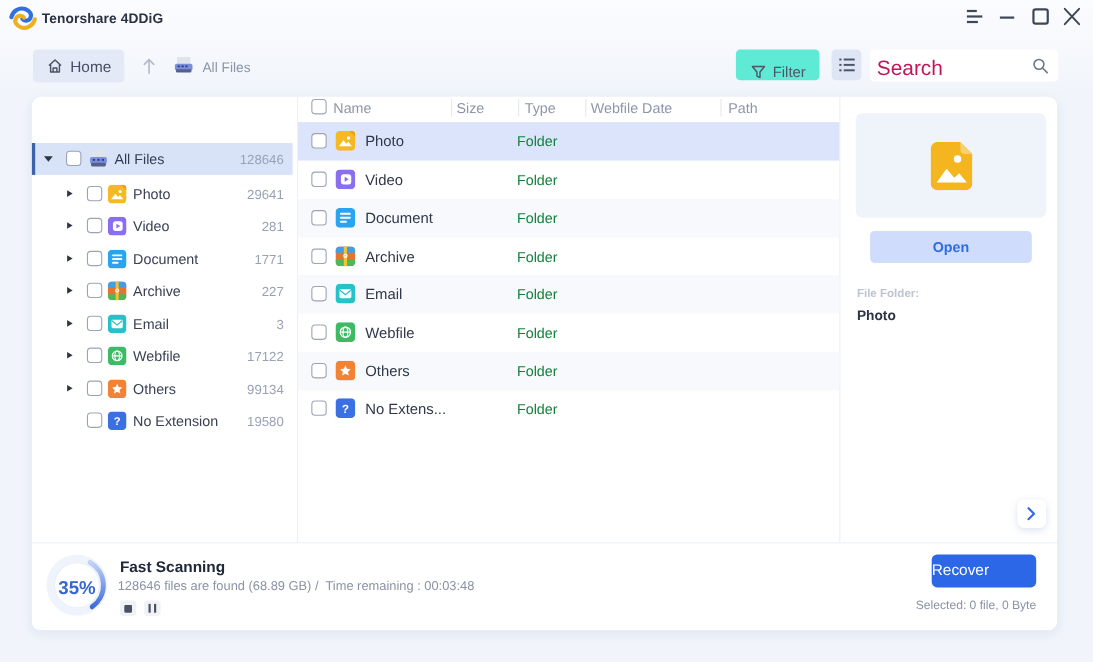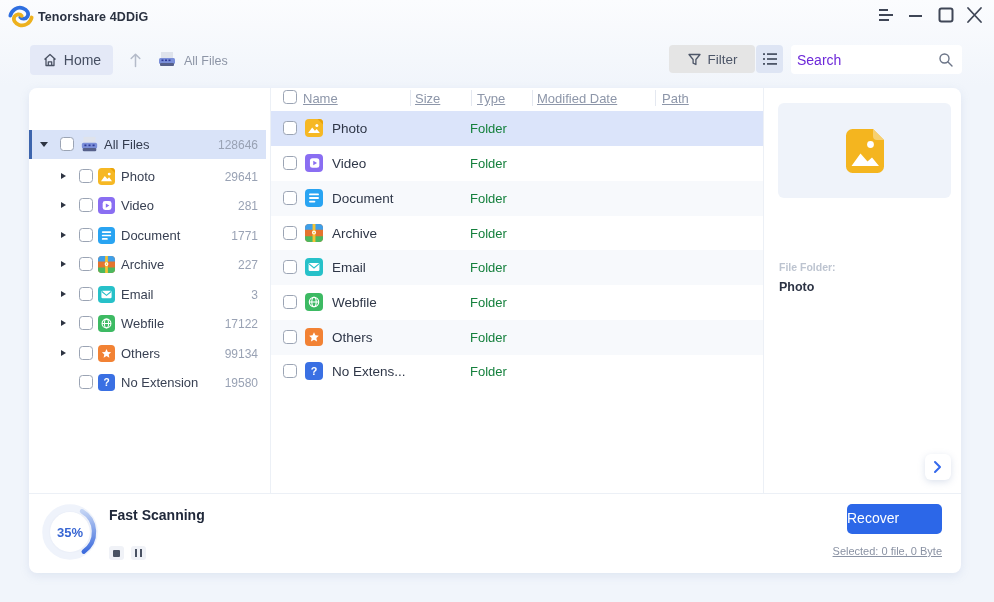--- a/index.html
+++ b/index.html
@@ -12,63 +12,63 @@
 }
 .abs { position:absolute; }
 
 #title { position:absolute; left:38px; top:10px; font-size:12.5px; font-weight:bold; color:#2a3140; letter-spacing:0.1px;}
 
 .wc { position:absolute; top:0; }
 
 #homeBtn { position:absolute; left:30px; top:45px; width:83px; height:30px; background:#e4e9f7; border-radius:4px; display:flex; align-items:center; justify-content:center; }
 #homeBtn span { font-size:14px; color:#454e61; margin-left:6px; }
 #allfiles { position:absolute; left:184px; top:54px; font-size:12.5px; color:#8d95a6; }
-#filterBtn { position:absolute; left:669px; top:45px; width:86px; height:28px; background:#e5e5e5; border-radius:4px; display:flex; align-items:center; justify-content:center; }
+#filterBtn { position:absolute; left:669px; top:45px; width:76px; height:28px; background:#5eead4; border-radius:4px; display:flex; align-items:flex-end; justify-content:center; }
 #filterBtn span { font-size:13.5px; color:#4d5668; margin-left:6px; }
 #listBtn { position:absolute; left:756px; top:45px; width:27px; height:28px; background:#dee5f4; border-radius:4px; display:flex; align-items:center; justify-content:center; }
 #search { position:absolute; left:791px; top:45px; width:171px; height:29px; background:#fff; border-radius:4px; }
-#search span { position:absolute; left:6px; top:7px; font-size:14px; color:#6d28d9; }
+#search span { position:absolute; left:6px; top:7px; font-size:19px; color:#be185d; }
 
 #card { position:absolute; left:29px; top:88px; width:932px; height:485px; background:#fff; border-radius:8px; box-shadow:0 3px 10px rgba(140,160,200,0.18); }
 #vdiv1 { position:absolute; left:241px; top:0px; width:1px; height:405px; background:#ecf0f6; }
 #vdiv2 { position:absolute; left:734px; top:0px; width:1px; height:405px; background:#ecf0f6; }
 #hdiv { position:absolute; left:0px; top:405px; width:932px; height:1px; background:#ecf0f6; }
 
 #toggle { position:absolute; left:34px; top:7px; width:172px; height:25px; background:#f1f3f9; border-radius:13px; }
 #toggle .tv { position:absolute; left:0; top:0; width:98px; height:25px; line-height:25px; text-align:center; font-size:12.5px; color:#878fa2; }
 #toggle .fv { position:absolute; left:88px; top:0; width:84px; height:25px; line-height:25px; text-align:center; font-size:12.5px; color:#fff; font-weight:bold; background:#3b6ef0; border-radius:13px; }
 .srow { position:absolute; left:0; width:237px; height:29px; }
 .srow.sel { background:#d9e3f8; }
 .selbar { position:absolute; left:0; top:0; width:3px; height:29px; background:#3c64ad; }
 .srow .cb { position:absolute; top:7px; width:14px; height:14px; border:1.3px solid #9ba4b4; border-radius:3.5px; background:#fff; }
 .srow .lbl { position:absolute; top:7px; font-size:13px; color:#394153; }
 .srow .cnt { position:absolute; right:8px; top:8px; font-size:12px; color:#99a2b4; }
 .tri-d { position:absolute; width:0; height:0; border-left:4px solid transparent; border-right:4px solid transparent; border-top:5px solid #2d3442; }
 .tri-r { position:absolute; width:0; height:0; border-top:3.8px solid transparent; border-bottom:3.8px solid transparent; border-left:5px solid #2d3442; }
 
 #thead { position:absolute; left:242px; top:0; width:492px; height:22px; }
-.hcell { position:absolute; top:3px; font-size:13px; color:#8d96a9;text-decoration:underline; }
+.hcell { position:absolute; top:3px; font-size:13px; color:#8d96a9; }
 .hsep { position:absolute; top:2px; width:1px; height:16px; background:#e4e8f0; }
 .trow { position:absolute; left:242px; width:492px; height:35px; }
 .trow .cb { position:absolute; left:12px; top:10px; width:14px; height:14px; border:1.3px solid #9ba4b4; border-radius:3.5px; background:#fff; }
 .trow .nm { position:absolute; left:61px; top:10px; font-size:13.5px; color:#2f3748; }
 .trow .tp { position:absolute; left:199px; top:10px; font-size:13px; color:#15803d; }
 
 #preview { position:absolute; left:749px; top:15px; width:173px; height:95px; background:#eff3fa; border-radius:6px; }
 #openBtn { position:absolute; left:762px; top:122px; width:147px; height:29px; background:#d0dcfb; border-radius:4px; text-align:center; line-height:29px; font-size:13px; font-weight:bold; color:#2e6ce0; }
 #ffl { position:absolute; left:750px; top:173px; font-size:10.5px; font-weight:bold; color:#bdc4d0; }
 #ffv { position:absolute; left:750px; top:192px; font-size:12.5px; font-weight:bold; color:#2c3344; }
 #chev { position:absolute; left:896px; top:366px; width:26px; height:26px; background:#fff; border-radius:6px; box-shadow:0 2px 7px rgba(130,150,190,0.28); text-align:center; }
 
 #fastScan { position:absolute; left:80px; top:419px; font-size:14px; font-weight:bold; color:#20283a; }
 #subtext { position:absolute; left:78px; top:438px; font-size:11.7px; color:#8a92a3; }
 .mbtn { position:absolute; top:458px; width:15px; height:14px; background:#f0f2f7; border-radius:3px; }
 #recover { position:absolute; left:818px; top:416px; width:95px; height:30px; background:#2c67e8; border-radius:5px; line-height:29px; font-size:14px; color:#fff; }
-#selected { position:absolute; right:19px; top:457px; font-size:11px; color:#8a92a3;text-decoration:underline; }
-#pct { position:absolute; left:20px; top:437px; width:42px; text-align:center; font-size:13px; font-weight:bold; color:#3866d3; }
+#selected { position:absolute; right:19px; top:457px; font-size:11px; color:#8a92a3; }
+#pct { position:absolute; left:20px; top:437px; width:42px; text-align:center; font-size:17px; font-weight:bold; color:#3866d3; }
 </style>
 </head>
 <body>
 
 <svg class="abs" style="left:8px; top:4px;" width="26" height="26" viewBox="0 0 28 28">
   <path d="M2.5 12.5 C4 6.5 10 2.5 16 4.5 C20.5 6 23 10 21 13.5 C19.3 16.4 15 16.7 13.2 14.2" fill="none" stroke="#2f6fe0" stroke-width="4" stroke-linecap="round"></path>
   <path d="M25.5 14.5 C24 20.5 18 24.5 12 22.5 C7.5 21 5 17 7 13.5 C8.7 10.6 13 10.3 14.8 12.8" fill="none" stroke="#edb11e" stroke-width="4" stroke-linecap="round"></path>
 </svg>
 <div id="title">Tenorshare 4DDiG</div>
 
@@ -242,21 +242,21 @@
 <div class="lbl" style="left:92px;">No Extension</div>
 <div class="cnt">19580</div>
 </div>
 </div>
 
   <div id="thead">
     <div class="cb" style="position:absolute; left:12px; top:2px; width:14px; height:14px; border:1.3px solid #9ba4b4; border-radius:3.5px; background:#fff;"></div>
     <div class="hcell" style="left:32px;">Name</div>
     <div class="hcell" style="left:144px;">Size</div>
     <div class="hcell" style="left:206px;">Type</div>
-    <div class="hcell" style="left:266px;">Modified Date</div>
+    <div class="hcell" style="left:266px;">Webfile Date</div>
     <div class="hcell" style="left:391px;">Path</div>
     <div class="hsep" style="left:139px;"></div>
     <div class="hsep" style="left:200px;"></div>
     <div class="hsep" style="left:261px;"></div>
     <div class="hsep" style="left:384px;"></div>
   </div>
   <div id="tbody">
 <div class="trow" style="top:23px; background:#dbe4fa;">
 <div class="cb"></div>
 <div style="position:absolute; left:34px; top:8px;"><svg width="18" height="18" viewBox="0 0 20 20">
@@ -344,20 +344,21 @@
 </div>
 
   <div id="preview">
       <svg class="abs" style="left:68px; top:26px;" width="38" height="44" viewBox="0 0 38 44">
 <path d="M0 6.5 A6.5 6.5 0 0 1 6.5 0 H27 L38 11 V37.5 A6.5 6.5 0 0 1 31.5 44 H6.5 A6.5 6.5 0 0 1 0 37.5 Z" fill="#f4b51f"></path>
 <path d="M27 0 L38 11 H31 A4 4 0 0 1 27 7 Z" fill="#f7d070"></path>
 <circle cx="24.5" cy="15.5" r="3.4" fill="#fff"></circle>
 <path d="M5.5 37 L14.5 24.5 L21.5 32.5 L26 28.5 L33 37 Z" fill="#fff"></path>
 </svg>
     </div>
+  <div id="openBtn">Open</div>
   <div id="ffl">File Folder:</div>
   <div id="ffv">Photo</div>
   <div id="chev">
     <svg width="10" height="26" viewBox="0 0 10 26">
         <path d="M2 8 L7 13 L2 18" fill="none" stroke="#3569ec" stroke-width="2" stroke-linecap="round" stroke-linejoin="round"></path>
       </svg>
   </div>
 
   <svg class="abs" style="left:9px; top:412px;" width="64" height="64" viewBox="0 0 64 64">
 <defs>
@@ -365,20 +366,21 @@
 <stop offset="0" stop-color="#c3d4f4"></stop>
           <stop offset="1" stop-color="#3e6cdd"></stop>
         </linearGradient>
       </defs>
 <circle cx="32" cy="32" r="24" fill="none" stroke="#eff3fb" stroke-width="7.5"></circle>
 <circle cx="32" cy="32" r="20.5" fill="none" stroke="#ecf0f9" stroke-width="1.2"></circle>
 <path d="M 44.00 11.22 A 24 24 0 0 1 45.77 51.66" fill="none" stroke="url(#arcg)" stroke-width="4.4" stroke-linecap="round"></path>
 </svg>
   <div id="pct">35%</div>
   <div id="fastScan">Fast Scanning</div>
+  <div id="subtext">128646 files are found (68.89 GB) /&nbsp; Time remaining : 00:03:48</div>
   <div class="mbtn" style="left:80px;">
       <div style="position:absolute;left:4px;top:3.5px;width:7px;height:7px;background:#4a5263;border-radius:1px;"></div>
     </div>
   <div class="mbtn" style="left:102px;">
       <div style="position:absolute;left:4.2px;top:3px;width:2.3px;height:8px;background:#4a5263;"></div>
       <div style="position:absolute;left:8.5px;top:3px;width:2.3px;height:8px;background:#4a5263;"></div>
     </div>
   <div id="recover">Recover</div>
   <div id="selected">Selected: 0 file, 0 Byte</div>
 </div>

